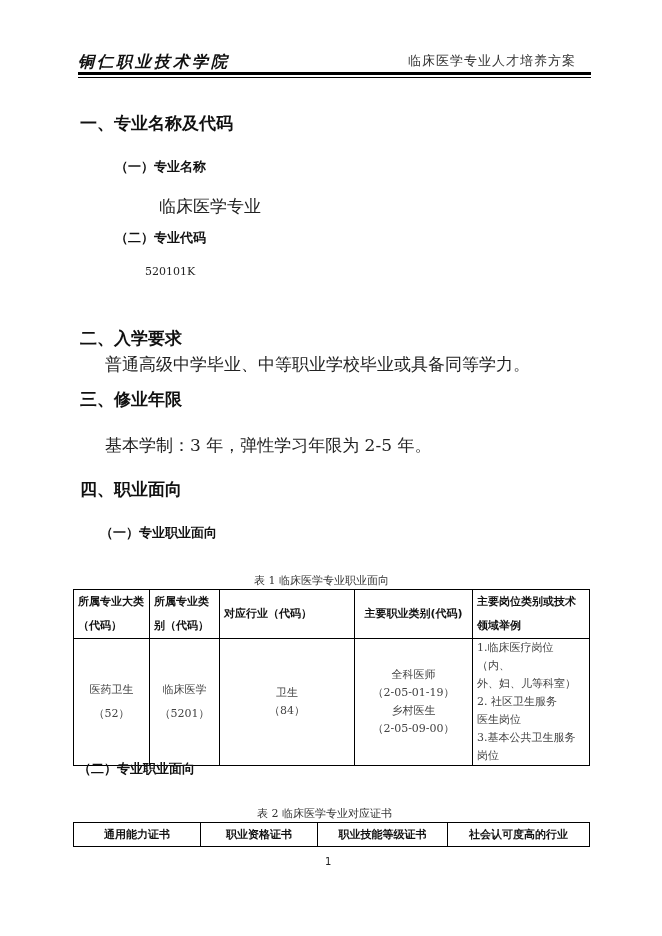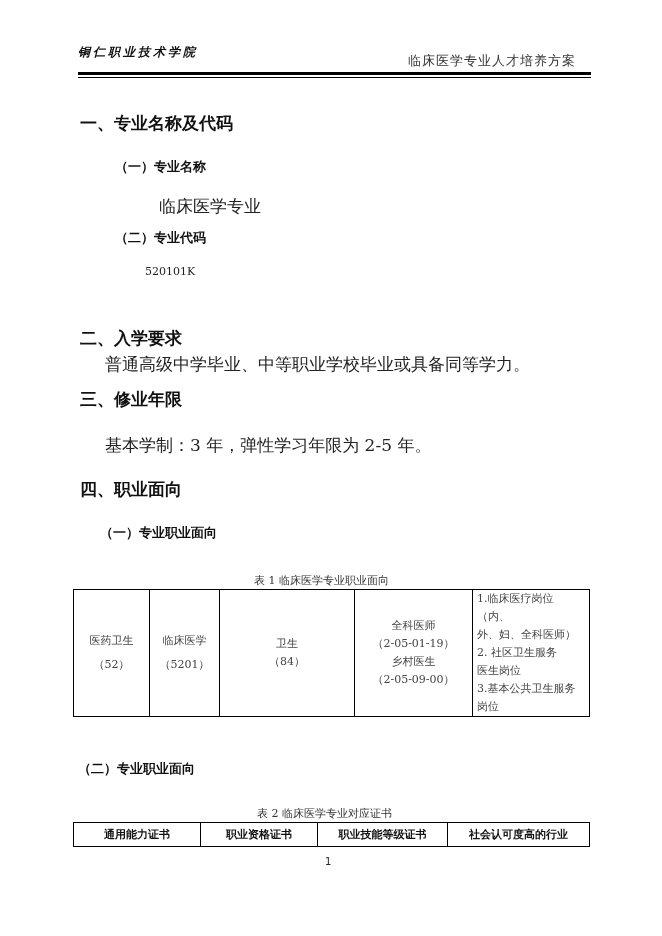--- a/index.html
+++ b/index.html
@@ -1,19 +1,19 @@
 <!DOCTYPE html>
 <html><head>
 <meta charset="utf-8">
 <style>
   html, body { margin: 0; padding: 0; background: #ffffff; }
   body { width: 662px; height: 936px; position: relative; overflow: hidden;
          font-family: "DejaVu Serif", "Liberation Serif", serif; color: #1a1a1a; }
   .abs { position: absolute; }
-  .hdr-left { left: 78px; top: 44px; font-size: 12px; font-weight: bold; letter-spacing: 3px;
+  .hdr-left { left: 78px; top: 52px; font-size: 16px; font-weight: bold; letter-spacing: 3px;
               font-family: "DejaVu Serif", serif; font-style: italic; color:#111; }
   .hdr-right { left: 408px; top: 52px; font-size: 13px; letter-spacing: 1px; color:#333;
                font-family: "DejaVu Sans", sans-serif; }
   .hdr-rule-thick { left: 78px; top: 72px; width: 513px; height: 3px; background: #000; }
   .hdr-rule-thin  { left: 78px; top: 77px; width: 513px; height: 1px; background: #000; }
 
   .h1 { font-family: "DejaVu Sans", sans-serif; font-weight: bold; font-size: 17px; color:#111; }
   .h2 { font-family: "DejaVu Sans", sans-serif; font-weight: bold; font-size: 13px; color:#111; }
   .p  { font-size: 17px; color:#222; font-family: "DejaVu Serif", serif; }
   .caption { font-size: 11px; color:#333; font-family: "DejaVu Serif", serif; }
@@ -55,20 +55,27 @@
 
 <table class="t1" style="left:73px; top:589px; width:516px;">
   <colgroup>
     <col style="width:76px">
       <col style="width:70px">
       <col style="width:135px">
       <col style="width:118px">
       <col style="width:117px">
   </colgroup>
   <tbody>
+      <tr style="height:49px;">
+    <th>所属专业大类（代码）</th>
+    <th>所属专业类别（代码）</th>
+    <th>对应行业（代码）</th>
+    <th style="text-align:center;">主要职业类别(代码)</th>
+    <th>主要岗位类别或技术领域举例</th>
+  </tr>
   <tr style="height:106px;">
     <td>
       <div>医药卫生</div>
       <div style="margin-top:6px;">（52）</div>
     </td>
     <td>
       <div>临床医学</div>
       <div style="margin-top:6px;">（5201）</div>
     </td>
     <td>
@@ -76,21 +83,21 @@
       <div>（84）</div>
     </td>
     <td>
       <div>全科医师</div>
       <div>（2-05-01-19）</div>
       <div>乡村医生</div>
       <div>（2-05-09-00）</div>
     </td>
     <td class="left">
       <div>1.临床医疗岗位（内、</div>
-      <div>外、妇、全科医师）</div>
+      <div>外、妇、儿等科室）</div>
       <div>2. 社区卫生服务</div>
       <div>医生岗位</div>
       <div>3.基本公共卫生服务</div>
       <div>岗位</div>
     </td>
   </tr>
 </tbody>
   </table>
 
 <div class="abs h2" style="left:78px; top:760px;">（二）专业职业面向</div>

